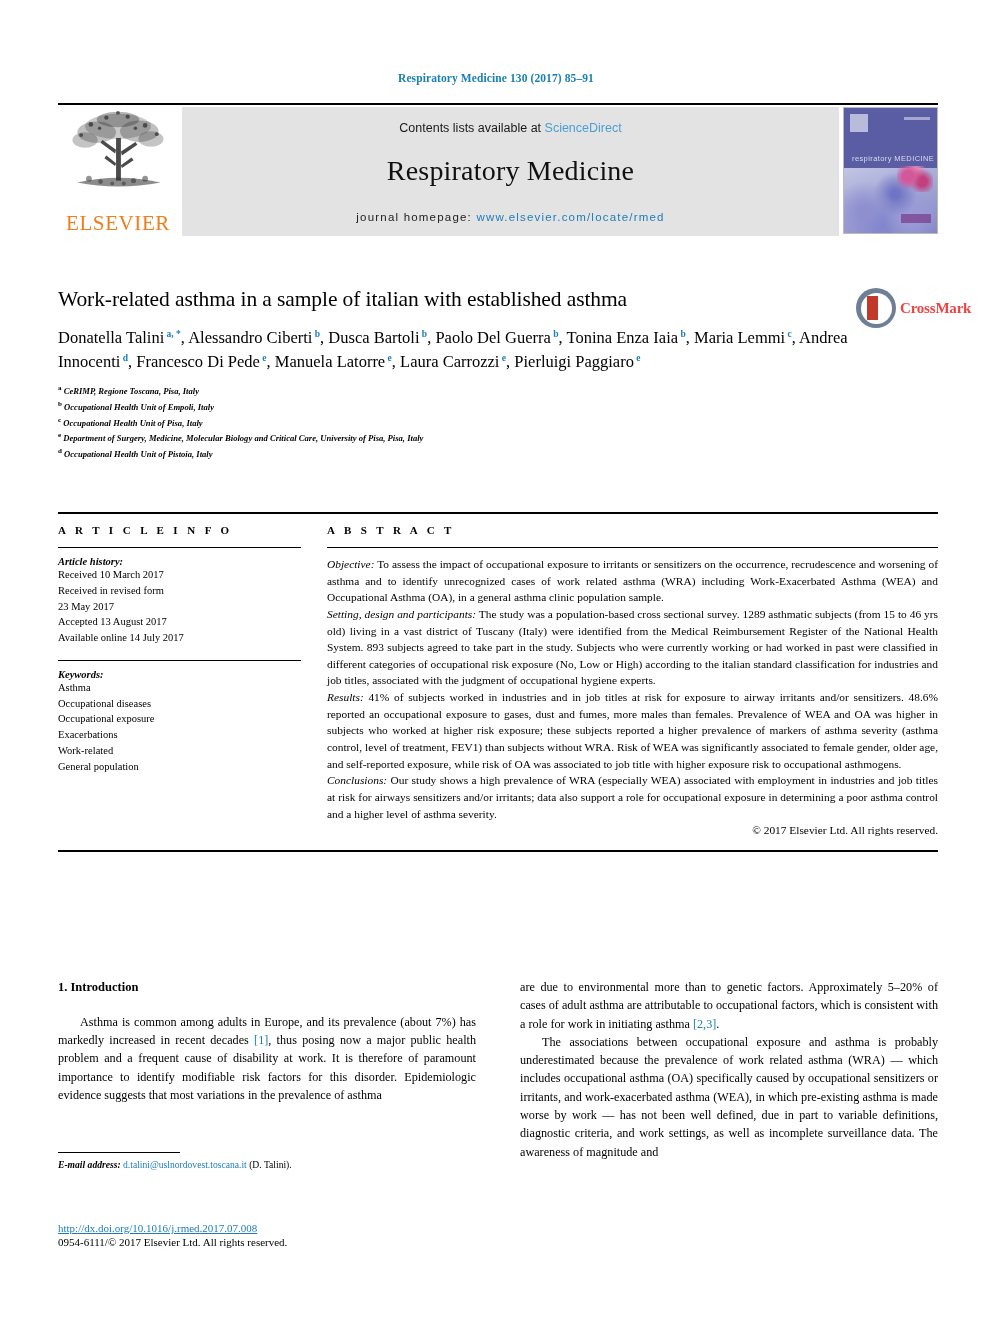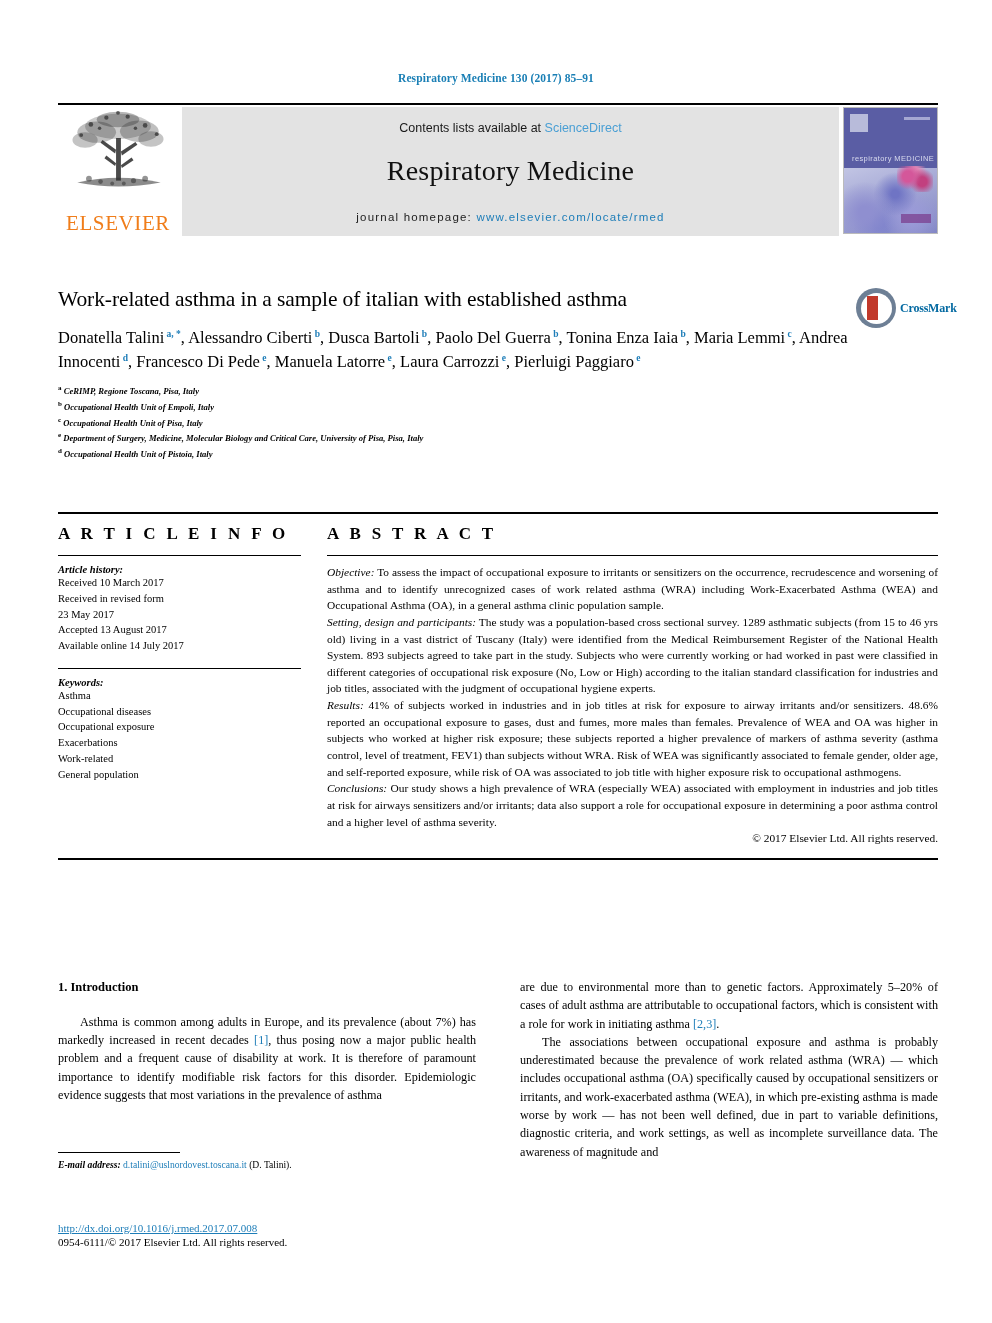--- a/index.html
+++ b/index.html
@@ -120,42 +120,42 @@
   }
   .cm-book:after {
     content:""; position:absolute; right:-0px; top:0; width:8px; height:24px;
     background:#fff;
   }
   .cm-book:before {
     content:""; position:absolute; left:0; bottom:-0px; width:19px; height:5px;
     background:#c1392b;
   }
   .cm-text {
-    font-family:"Liberation Serif", serif; font-size:12px; font-weight:bold;
-    color:#0369a1; margin-left:4px; letter-spacing:-.2px;
+    font-family:"Liberation Serif", serif; font-size:15px; font-weight:bold;
+    color:#ef4444; margin-left:4px; letter-spacing:-.2px;
   }
 
   .authors {
     margin-top:14px; font-size:16.5px; line-height:1.45;
     font-family:"Liberation Serif", serif; width:800px;
   }
   .authors sup { font-size:9.5px; color:#1d7db8; font-weight:bold; vertical-align:super; }
 
   .affiliations { margin-top:9px; font-size:8.6px; line-height:1.62; font-style:italic; font-weight:bold; }
   .affiliations div sup { font-style:normal; font-size:7px; vertical-align:super; }
 
   
   .infoblock { position:absolute; top:512px; left:58px; width:880px; }
   .infoblock-rule-top { border-top:2px solid #000; width:880px; }
   .cols { display:flex; margin-top:10px; }
   .col-left { width:243px; flex:0 0 243px; }
   .col-right { flex:1 1 auto; margin-left:26px; }
   .sec-head {
     font-family:"Liberation Serif", serif;
-    font-size:17px; font-weight:bold; letter-spacing:3.4px; margin-bottom:11px;
+    font-size:11px; font-weight:bold; letter-spacing:3.4px; margin-bottom:11px;
   }
   .hr-thin { border-top:1px solid #000; margin:0 0 8px 0; }
   .hist-title, .kw-title { font-style:italic; font-weight:bold; font-size:10.5px; }
   .hist-line, .kw-line { font-size:10.5px; line-height:1.5; }
   .kw-block { margin-top:14px; }
   .kw-rule { border-top:1px solid #000; margin:0 0 8px 0; }
 
   .abstract-body { font-size:11.4px; line-height:1.46; text-align:justify; }
   .abstract-body p { margin:0; }
   .abstract-body i { font-style:italic; }

